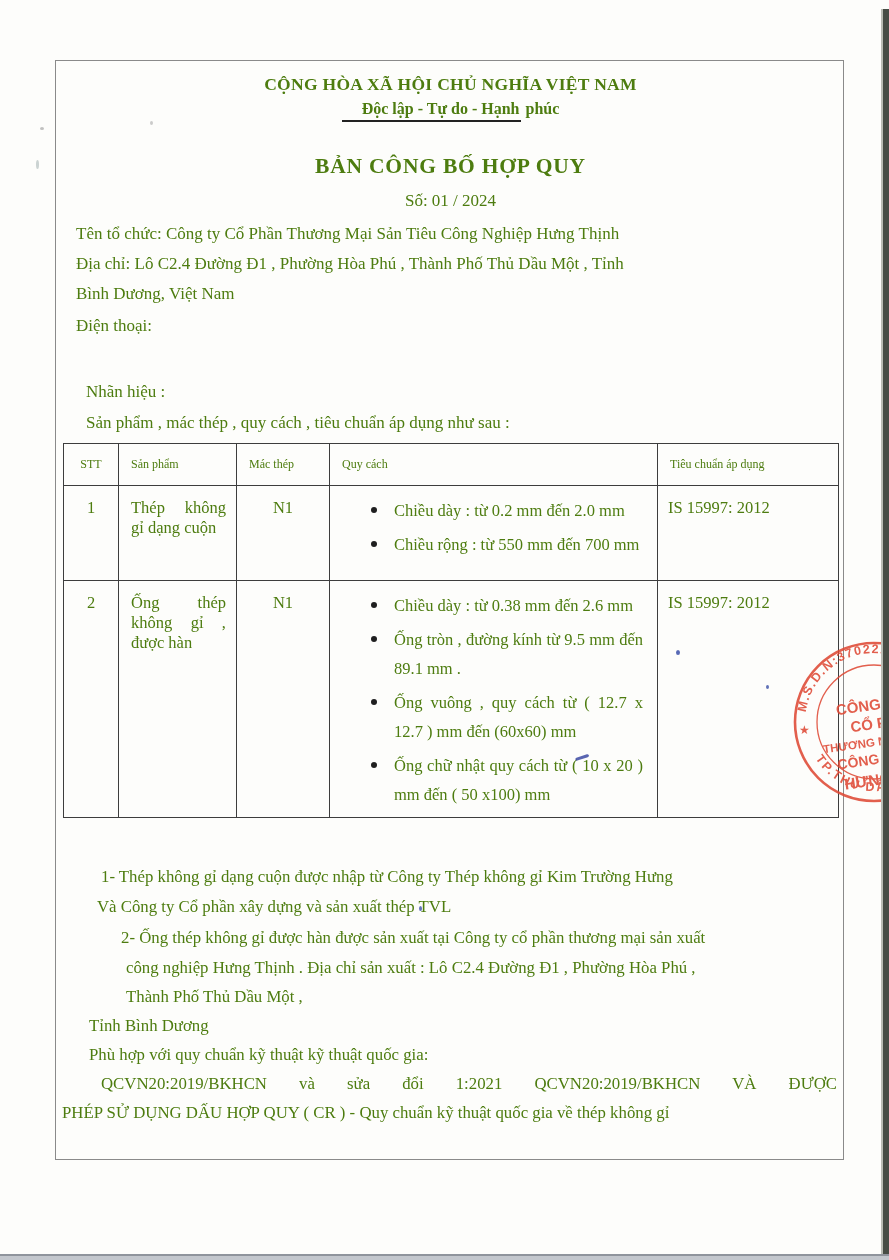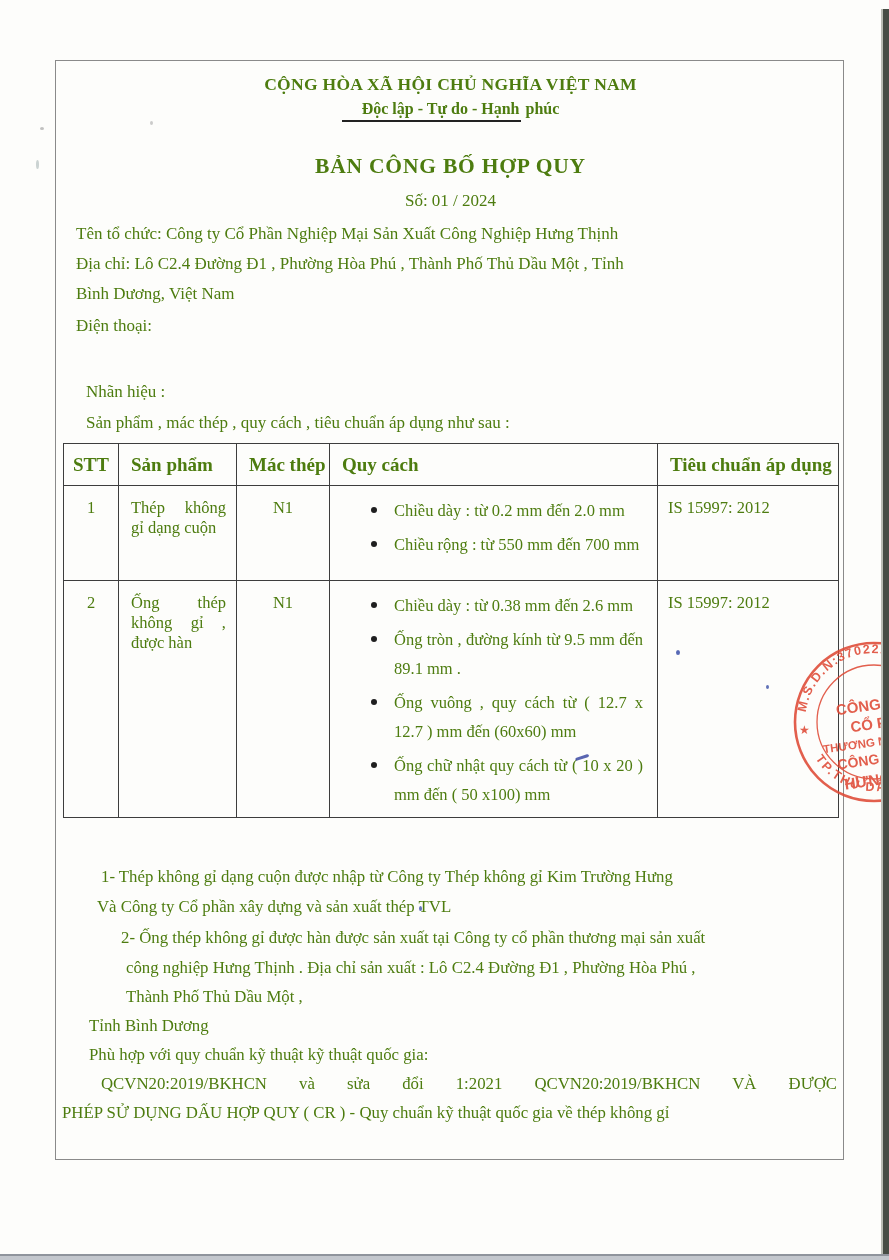--- a/index.html
+++ b/index.html
@@ -33,22 +33,22 @@
   table.spec-table{
     position:absolute; left:7px; top:382px; width:775px;
     border-collapse:collapse; table-layout:fixed;
     font-size:16.5px;
   }
   .spec-table th,.spec-table td{
     border:1.4px solid #3d3d3d; vertical-align:top; padding:0;
     overflow:hidden;
   }
   .spec-table th{
-    height:41px; vertical-align:middle; font-weight:bold;
-    text-align:left; padding-left:12px; font-size:19px;
+    height:41px; vertical-align:middle; font-weight:normal;
+    text-align:left; padding-left:12px; font-size:12px;
   }
   .spec-table th.c, .spec-table td.c{text-align:center; padding-left:0;}
   .col-stt{width:55px;} .col-sp{width:118px;} .col-mt{width:93px;}
   .col-qc{width:328px;} .col-tc{width:181px;}
   td.cell-stt{padding-top:12px; text-align:center;}
   td.cell-sp{padding:12px 10px 0 12px; text-align:justify;}
   td.cell-mt{padding-top:12px; text-align:center;}
   td.cell-qc{padding:10px 14px 0 0;}
   td.cell-tc{padding:12px 4px 0 10px; white-space:nowrap;}
   tr.row1{height:95px;} tr.row2{height:237px;}
@@ -99,21 +99,21 @@
 <div class="page">
 
   <div class="frame">
 
     <div class="abs center nat-line1">CỘNG HÒA XÃ HỘI CHỦ NGHĨA VIỆT NAM</div>
     <div class="abs center doc-title">BẢN CÔNG BỐ HỢP QUY</div>
 
     <div class="abs center nat-line2"><span class="motto-underlined">Độc lập - Tự do - Hạnh</span> <span>phúc</span></div>
     <div class="abs center doc-number">Số: 01 / 2024</div>
 
-    <div class="abs bodyline org-name">Tên tổ chức: Công ty Cổ Phần Nghiệp Mại Sản Xuất Công Nghiệp Hưng Thịnh</div>
+    <div class="abs bodyline org-name">Tên tổ chức: Công ty Cổ Phần Thương Mại Sản Tiêu Công Nghiệp Hưng Thịnh</div>
     <div class="abs bodyline org-addr1">Địa chỉ: Lô C2.4 Đường Đ1 , Phường Hòa Phú , Thành Phố Thủ Dầu Một , Tỉnh</div>
     <div class="abs bodyline org-addr2">Bình Dương, Việt Nam</div>
     <div class="abs bodyline org-phone">Điện thoại:</div>
 
     <div class="abs bodyline brand-line">Nhãn hiệu :</div>
     <div class="abs bodyline intro-line">Sản phẩm , mác thép , quy cách , tiêu chuẩn áp dụng như sau :</div>
 
     <table class="spec-table">
       <colgroup>
         <col class="col-stt">

